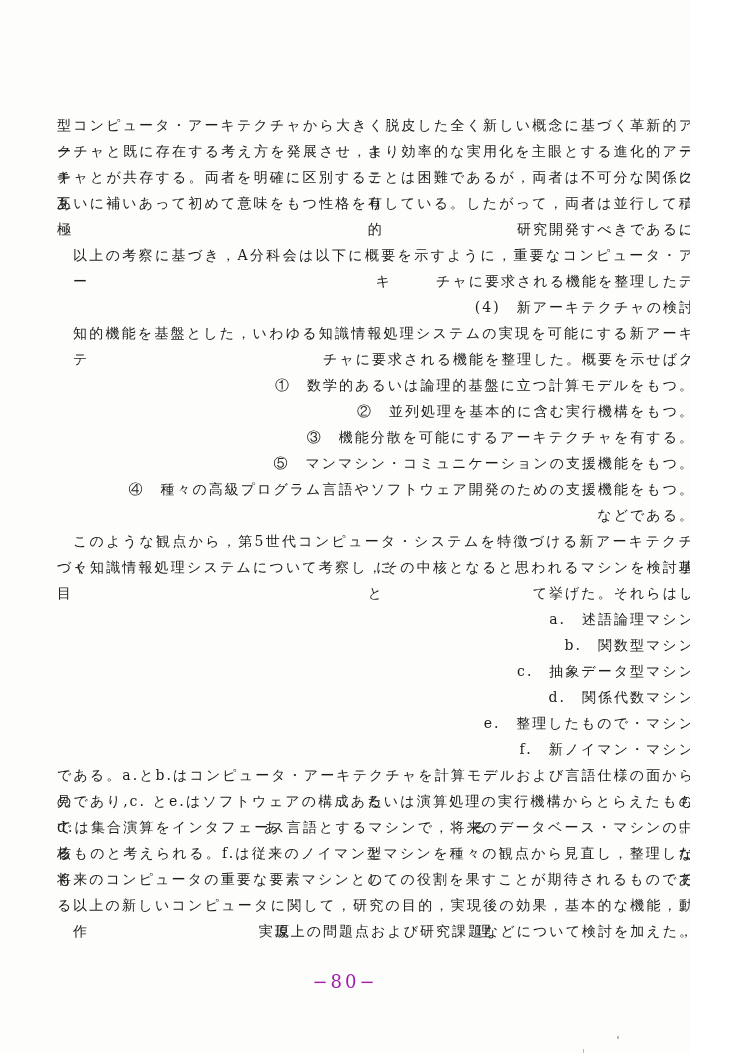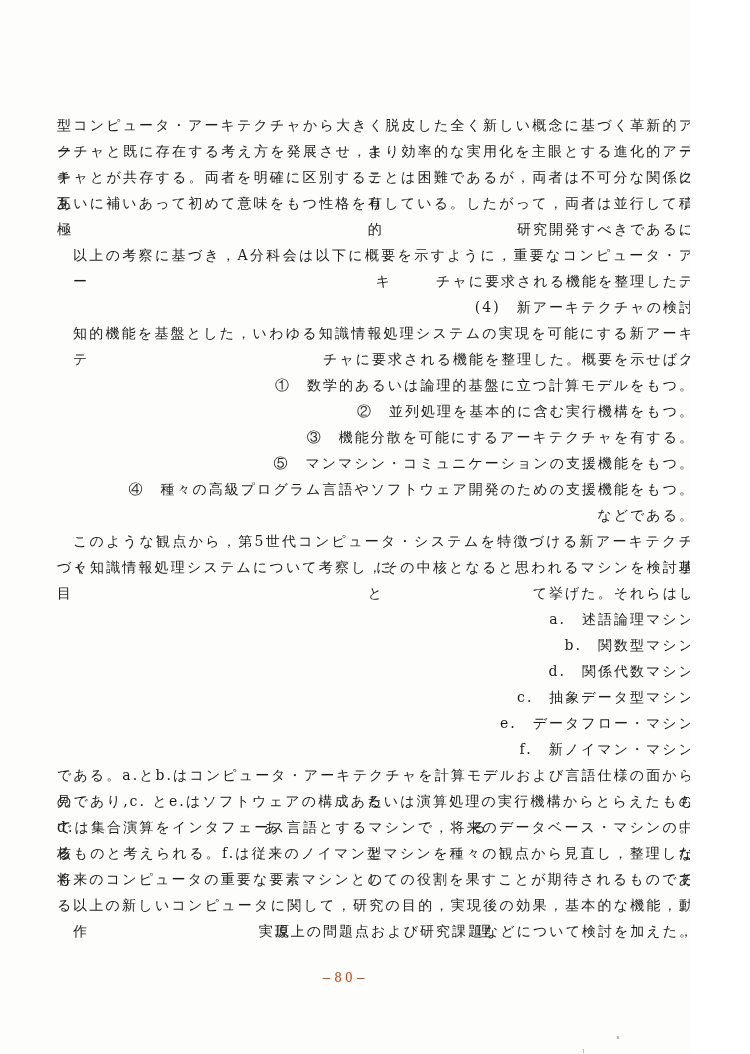--- a/index.html
+++ b/index.html
@@ -40,23 +40,23 @@
   .ind0 { padding-left: 0; }
   .ind1 { padding-left: 16px; }
   .ind2 { padding-left: 33px; }
   .ind3 { padding-left: 48px; }
   .footer {
     position: absolute;
     left: 0;
     right: 0;
     top: 971px;
     text-align: center;
-    font-size: 12px;
+    font-size: 18px;
     letter-spacing: 3px;
-    color: #c2410c;
+    color: #a21caf;
   }
   .speck {
     position: absolute;
     background: #b9b9b4;
   }
   .speck.s1 { left: 617px; top: 1036px; width: 2px; height: 3px; }
   .speck.s2 { left: 744px; top: 1031px; width: 2px; height: 2px; }
   .speck.s3 { left: 583px; top: 1049px; width: 1px; height: 4px; }
 </style>
 </head>
@@ -78,23 +78,23 @@
       <div class="line ind2">②　並列処理を基本的に含む実行機構をもつ。</div>
       <div class="line ind2">③　機能分散を可能にするアーキテクチャを有する。</div>
       <div class="line ind2">⑤　マンマシン・コミュニケーションの支援機能をもつ。</div>
       <div class="line ind2">④　種々の高級プログラム言語やソフトウェア開発のための支援機能をもつ。</div>
       <div class="line ind0">などである。</div>
       <div class="line ind1 just">このような観点から，第5世代コンピュータ・システムを特徴づける新アーキテクチャに基</div>
       <div class="line ind0 just">づく知識情報処理システムについて考察し，その中核となると思われるマシンを検討項目とし</div>
       <div class="line ind0">て挙げた。それらは，</div>
       <div class="line ind3">a.　述語論理マシン</div>
       <div class="line ind3">b.　関数型マシン</div>
+      <div class="line ind3">c.　抽象データ型マシン</div>
       <div class="line ind3">d.　関係代数マシン</div>
-      <div class="line ind3">c.　抽象データ型マシン</div>
-      <div class="line ind3">e.　データフロー・マシン</div>
+      <div class="line ind3">e.　整理したもので・マシン</div>
       <div class="line ind3">f.　新ノイマン・マシン</div>
       <div class="line ind0 just">である。a.とb.はコンピュータ・アーキテクチャを計算モデルおよび言語仕様の面から見たも</div>
       <div class="line ind0 just">のであり,c. とe.はソフトウェアの構成あるいは演算処理の実行機構からとらえたものである。</div>
       <div class="line ind0 just">d.は集合演算をインタフェース言語とするマシンで，将来のデータベース・マシンの中核とな</div>
       <div class="line ind0 just">るものと考えられる。f.は従来のノイマン型マシンを種々の観点から見直し，整理したもので</div>
       <div class="line ind0 just">将来のコンピュータの重要な要素マシンとしての役割を果すことが期待されるものである。</div>
       <div class="line ind1 just">以上の新しいコンピュータに関して，研究の目的，実現後の効果，基本的な機能，動作原理，</div>
       <div class="line ind0">実現上の問題点および研究課題などについて検討を加えた。</div>
     </div>
   <div class="footer">

